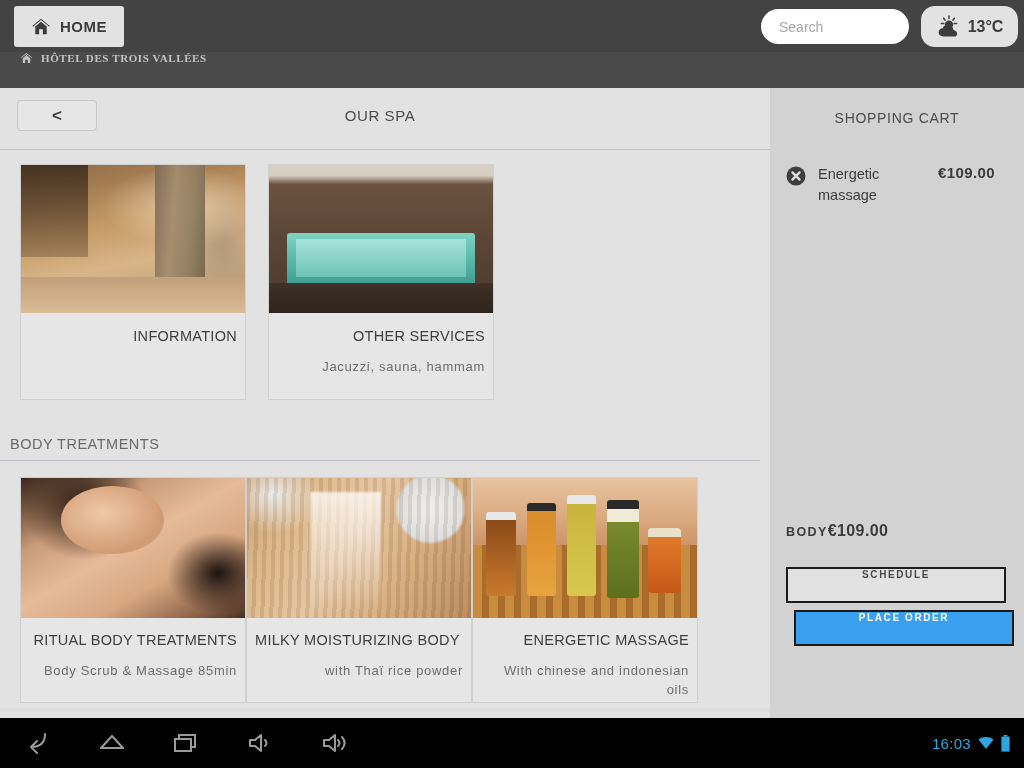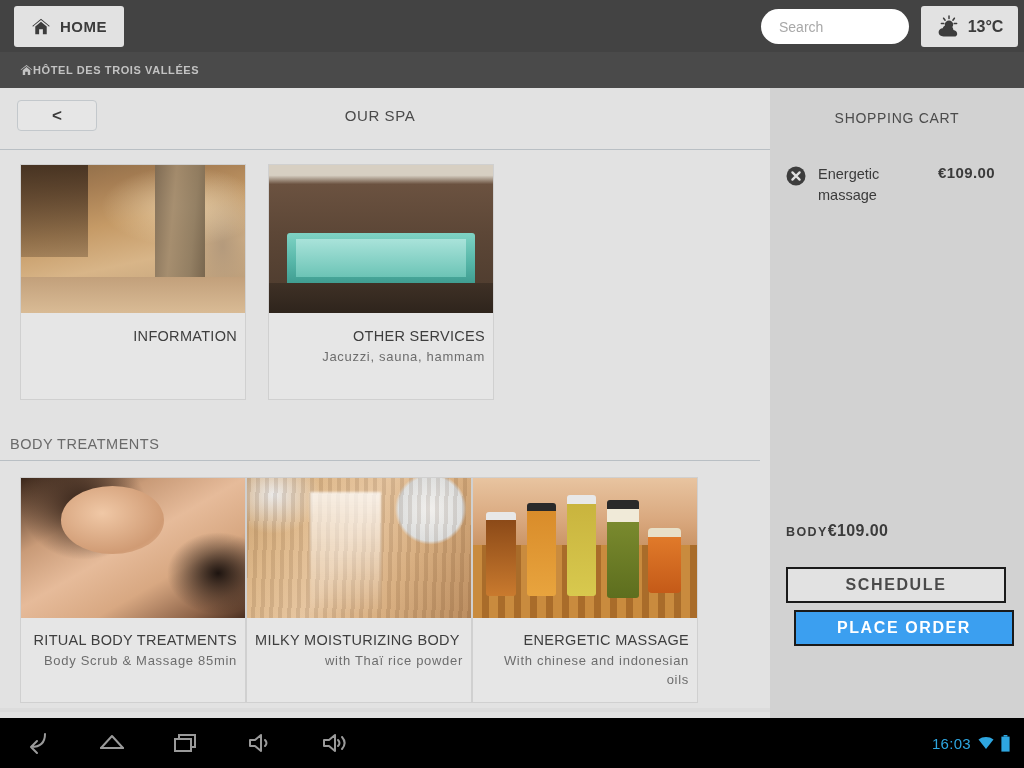--- a/index.html
+++ b/index.html
@@ -35,34 +35,34 @@
     border: none; outline: none;
     padding: 0 18px;
     font-size: 14px; color: #444;
     font-family: "Liberation Sans", sans-serif;
   }
   .search-box::placeholder { color: #a8a8a8; }
 
   .weather {
     position: absolute; left: 921px; top: 6px;
     width: 97px; height: 41px;
-    background: #e2e2e2; border-radius: 3px;
+    background: #e2e2e2; border-radius: 14px;
     display: flex; align-items: center; justify-content: center; gap: 6px;
     cursor: pointer;
   }
   .weather .temp { font-size: 16px; font-weight: bold; color: #3c3c3c; }
 
   
   .crumbbar {
     position: absolute; top: 52px; left: 0; width: 1024px; height: 36px;
     background: #4a4a4a;
   }
   .crumb {
     position: absolute; left: 20px; top: 0; height: 36px;
-    display: flex; align-items: center; 
+    display: flex; align-items: flex-start; gap: 8px; font-family: Liberation Serif, serif;
   }
   .crumb .txt {
     font-size: 11px; font-weight: bold; color: #c3c3c3; letter-spacing: .6px;
   }
   .crumb-home { width: 13px; height: 12px; display: block; }
   .flag-btn {
     position: absolute; left: 886px; top: 58px;
     width: 28px; height: 22px; cursor: pointer;
   }
   .flag-btn svg { display: block; width: 28px; height: 19px; }
@@ -113,21 +113,21 @@
   .card .body {
     padding: 15px 8px 0;
     height: 86px;
     text-align: right;
   }
   .card .title {
     font-size: 14.5px; color: #3e3e3e; letter-spacing: .3px;
     white-space: nowrap; overflow: hidden;
   }
   .card .subtitle {
-    margin-top: 4px;
+    margin-top: 14px;
     font-size: 13px; color: #6d6d6d; letter-spacing: .7px; line-height: 1.45;
   }
 
   .section-head {
     margin-top: 28px;
     height: 33px; width: 760px;
     border-bottom: 1px solid #b9bfc4;
     padding-left: 10px;
     display: flex; align-items: center;
     font-size: 14.5px; color: #6a6a6a; letter-spacing: .5px;
@@ -176,23 +176,23 @@
   }
   .cart-total .lbl {
     font-size: 12.5px; font-weight: bold; color: #3b3b3b; letter-spacing: 1.4px;
   }
   .cart-total .amt {
     font-size: 16px; font-weight: bold; color: #3b3b3b; letter-spacing: .4px;
   }
   .cart-btn {
     position: absolute; left: 16px; width: 220px; height: 36px;
     border: 2px solid #1a1a1a;
-    display: flex; align-items: center; justify-content: center;
+    display: flex; justify-content: center;
     cursor: pointer;
-    font-size: 16px; font-weight: bold; letter-spacing: 1.6px;
+    font-size: 10px; font-weight: bold; letter-spacing: 1.6px;
   }
   .btn-schedule { top: 479px; background: #e2e2e2; color: #4a4a4a; }
   .btn-order    { top: 522px; color: #ffffff; }
 
   
   .navbar {
     position: absolute; left: 0; top: 718px; width: 1024px; height: 50px;
     background: #000;
   }
   .nav-icons { position: absolute; left: 22px; top: 0; height: 50px; display: flex; align-items: center; gap: 42px; }

